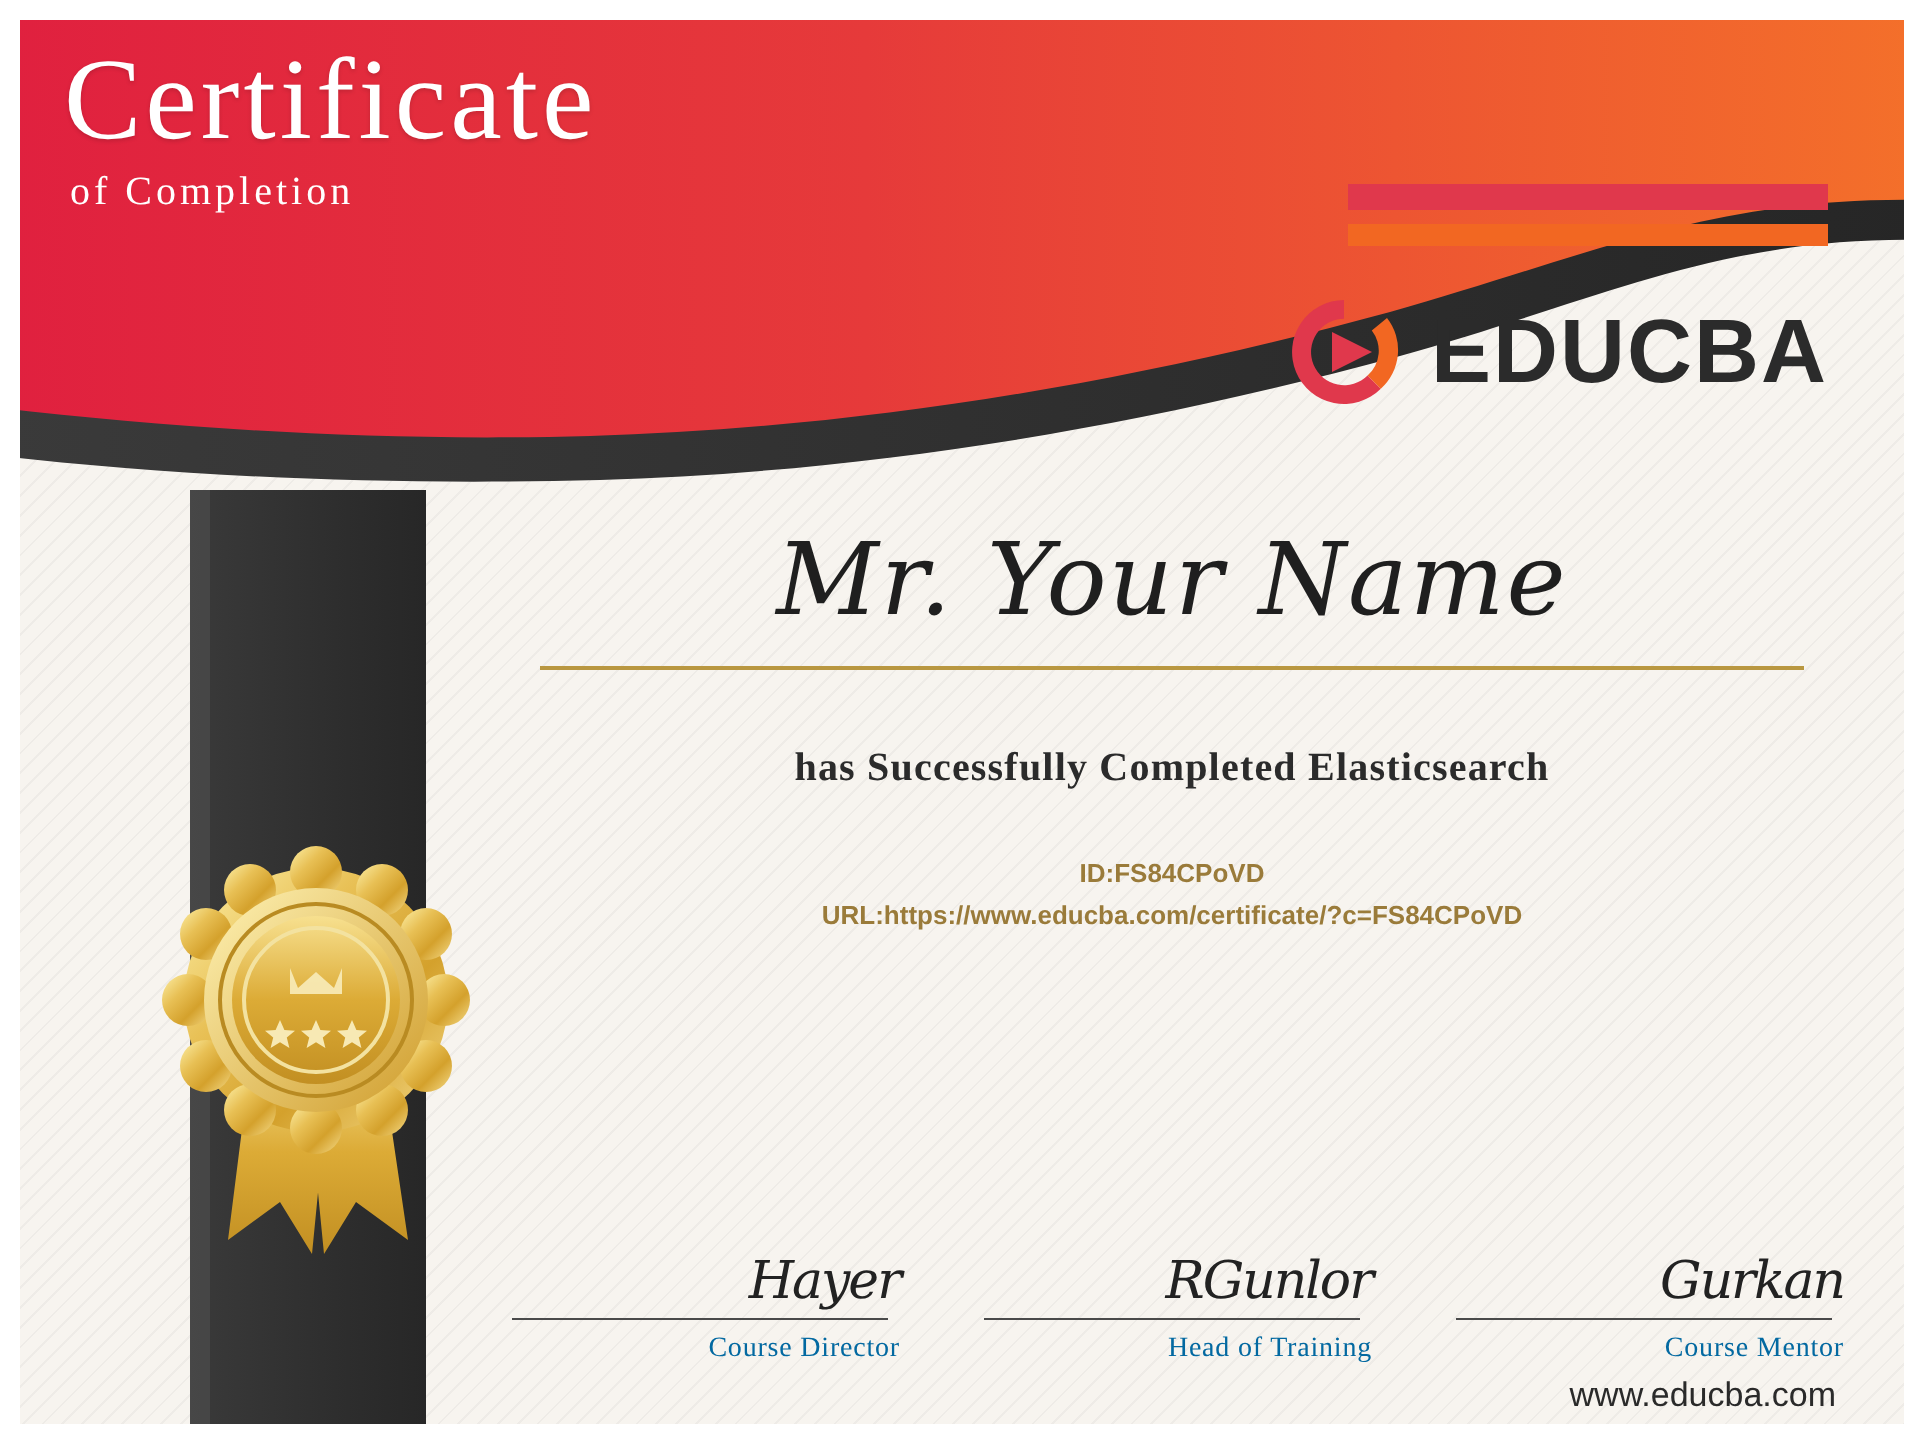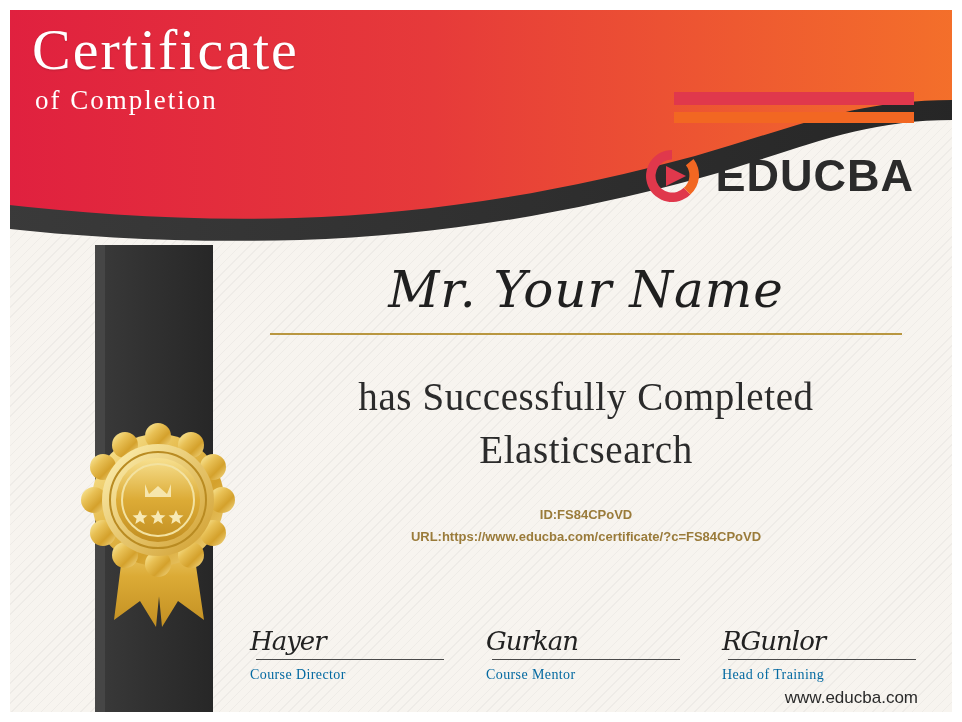--- a/index.html
+++ b/index.html
@@ -57,21 +57,21 @@
   .title-main {
     font-family: "Liberation Serif", serif;
     font-size: 58px;
     letter-spacing: 2px;
     line-height: 1.05;
     font-weight: normal;
     text-shadow: 0 1px 2px rgba(0,0,0,0.15);
   }
   .title-sub {
     font-family: "Liberation Serif", serif;
-    font-size: 27px;
+    font-size: 20px;
     letter-spacing: 2px;
     margin-top: 4px;
     margin-left: 3px;
   }
 
   
   .logo-block {
     position: absolute;
     top: 92px;
     right: 48px;
@@ -157,26 +157,27 @@
     margin-top: 46px;
     letter-spacing: 1px;
   }
   .name-rule {
     height: 2px;
     background: #b99740;
     margin: 14px 20px 0 20px;
   }
   .achievement {
     font-family: "Liberation Serif", serif;
-    font-size: 39px;
+    font-size: 20px;
     letter-spacing: 0.6px;
     line-height: 1.35;
     margin-top: 36px;
     color: #2b2b2b;
     padding: 0 8px;
+    font-weight: bold;
   }
   .achievement .line2 { display: block; }
   .meta {
     margin-top: 28px;
     font-family: "Liberation Sans", sans-serif;
     font-weight: bold;
     font-size: 13px;
     color: #9a7b3a;
     line-height: 1.65;
   }
@@ -186,21 +187,21 @@
     position: absolute;
     left: 250px;
     top: 625px;
     width: 672px;
     display: flex;
     justify-content: space-between;
     z-index: 15;
   }
   .sig {
     width: 200px;
-    text-align: left;
+    text-align: right;
   }
   .sig-mark {
     font-family: "DejaVu Serif", serif;
     font-style: italic;
     font-size: 26px;
     color: #222;
     height: 32px;
     line-height: 32px;
     letter-spacing: -1px;
   }
@@ -344,27 +345,27 @@
     </div>
   </div>
 
   <div class="sig-row">
     <div class="sig">
       <div class="sig-mark">Hayer</div>
       <div class="sig-rule"></div>
       <div class="sig-label">Course Director</div>
     </div>
     <div class="sig">
+      <div class="sig-mark">RGunlor</div>
+      <div class="sig-rule"></div>
+      <div class="sig-label">Head of Training</div>
+    </div>
+    <div class="sig">
       <div class="sig-mark">Gurkan</div>
       <div class="sig-rule"></div>
       <div class="sig-label">Course Mentor</div>
     </div>
-    <div class="sig">
-      <div class="sig-mark">RGunlor</div>
-      <div class="sig-rule"></div>
-      <div class="sig-label">Head of Training</div>
-    </div>
   </div>
 
   <div class="website">www.educba.com</div>
 
   <div class="outer-border"></div>
 </div>
 
 </body></html>

